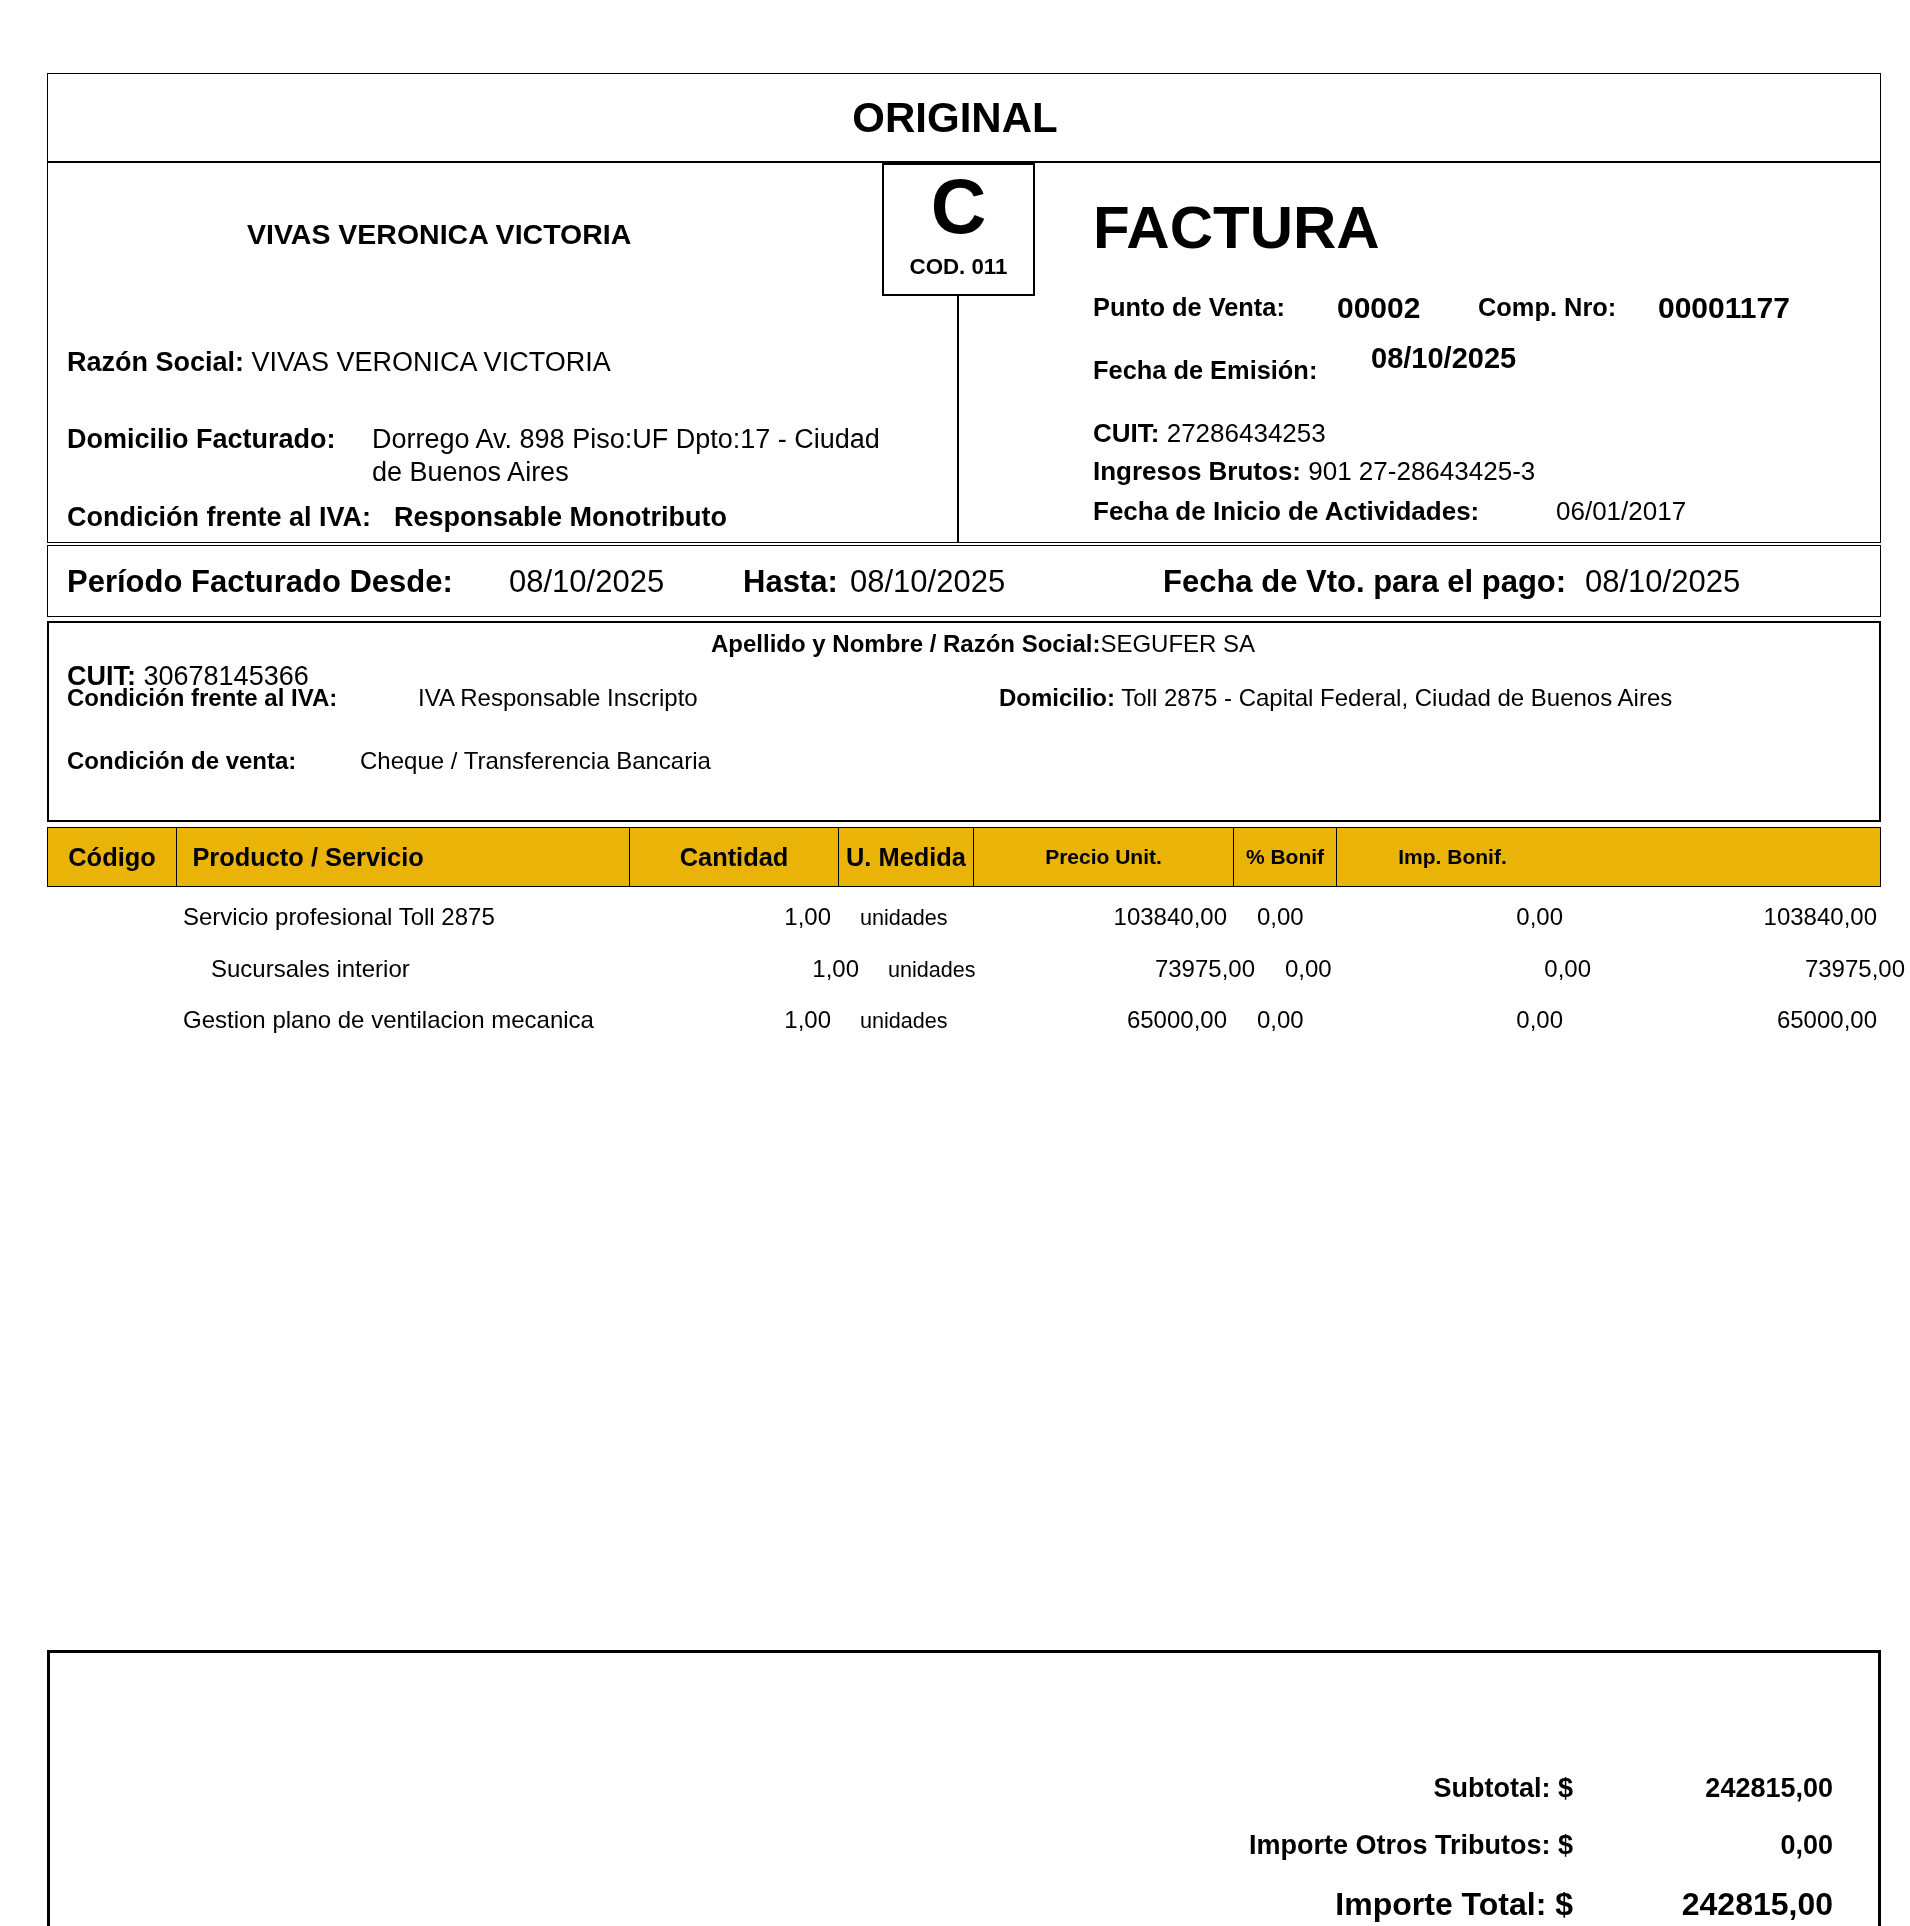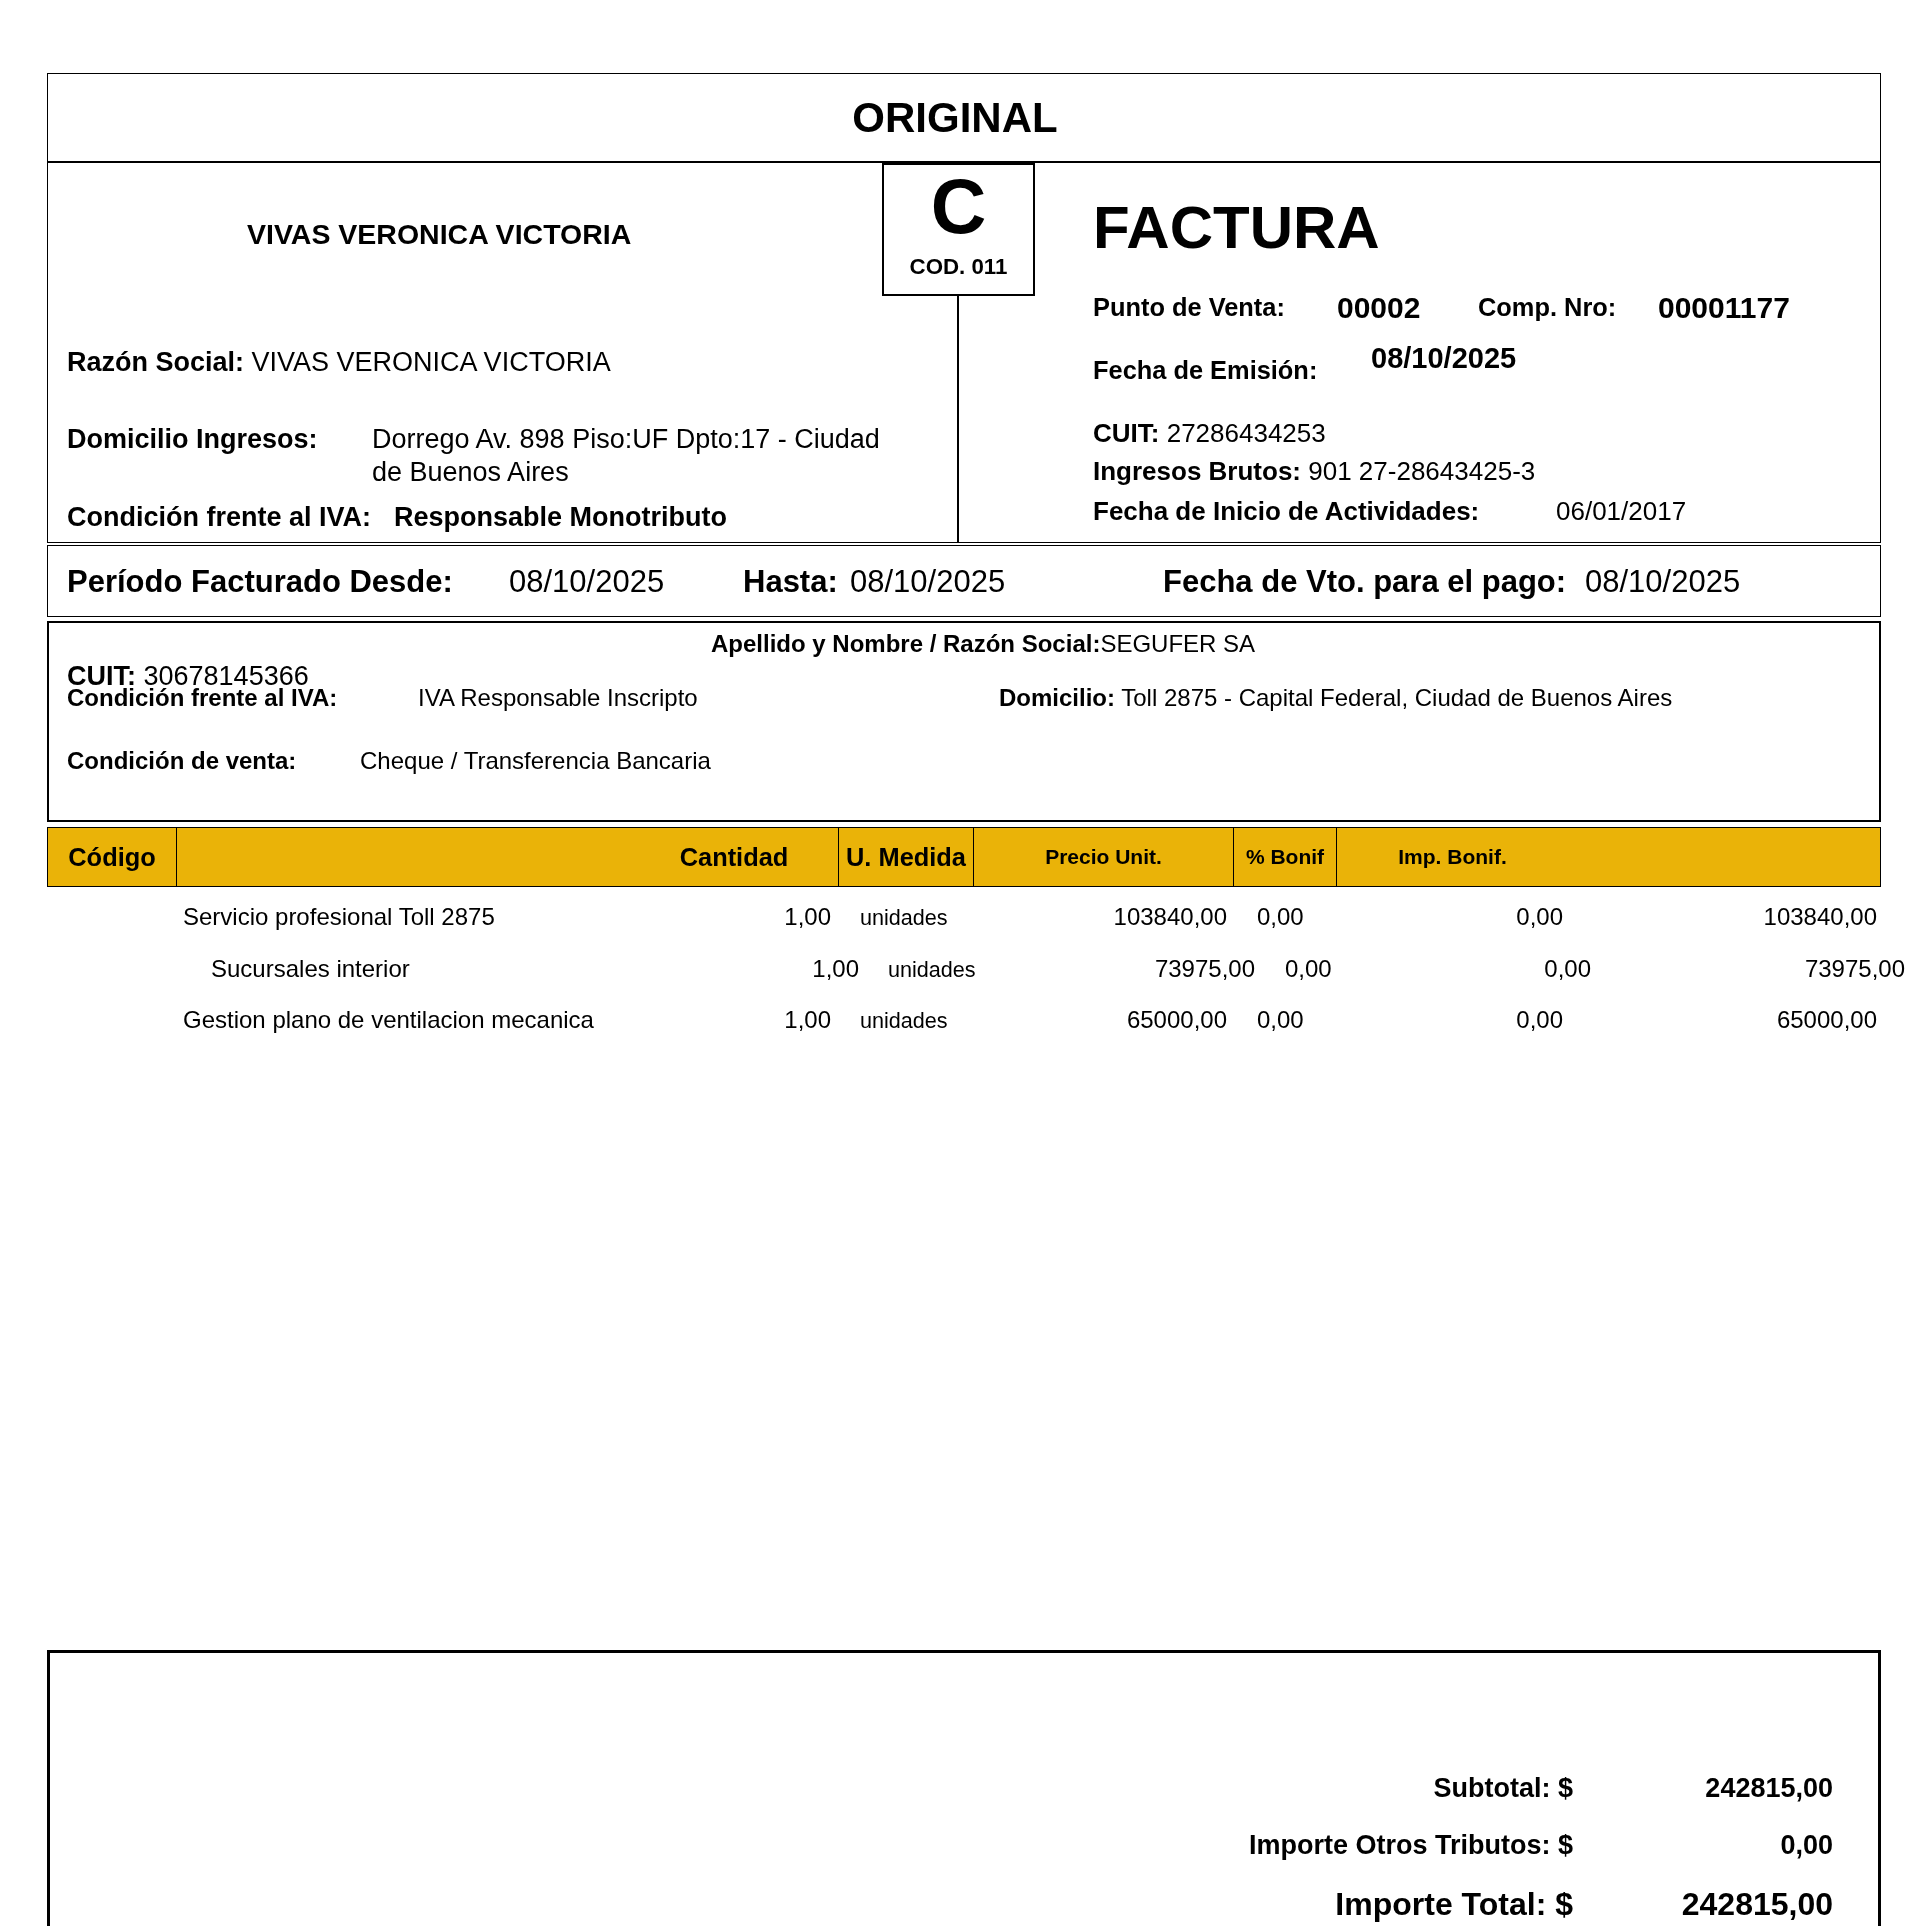--- a/index.html
+++ b/index.html
@@ -31,21 +31,21 @@
   <div class="abs b" style="left:0; width:100%; text-align:center; top:89px; font-size:22.3px;">COD. 011</div>
 </div>
 
 <div class="abs b" style="left:247px; top:218px; font-size:28.5px;">VIVAS VERONICA VICTORIA</div>
 
 <div class="abs" style="left:67px; top:347px; font-size:27px;">
   <span class="b">Razón Social:</span>
   <span>VIVAS VERONICA VICTORIA</span>
 </div>
 
-<div class="abs b" style="left:67px; top:424px; font-size:27px;">Domicilio Ingresos:</div>
+<div class="abs b" style="left:67px; top:424px; font-size:27px;">Domicilio Facturado:</div>
 <div class="abs" style="left:372px; top:424px; font-size:27px;">Dorrego Av. 898 Piso:UF Dpto:17 - Ciudad</div>
 <div class="abs" style="left:372px; top:457px; font-size:27px;">de Buenos Aires</div>
 
 <div class="abs b" style="left:67px; top:502px; font-size:27px;">
   <span>Condición frente al IVA:</span>
   <span style="margin-left:15.4px;">Responsable Monotributo</span>
 </div>
 
 <div class="abs b" style="left:1093px; top:193px; font-size:60px;">FACTURA</div>
 
@@ -90,20 +90,21 @@
 <div class="abs" style="left:999px; top:684px; font-size:24px;">
   <span class="b">Domicilio:</span>
   <span>Toll 2875 - Capital Federal, Ciudad de Buenos Aires</span>
 </div>
 
 <div class="abs b" style="left:67px; top:747px; font-size:24px;">Condición de venta:</div>
 <div class="abs" style="left:360px; top:747px; font-size:24px;">Cheque / Transferencia Bancaria</div>
 
 <div style="position:absolute; left:47px; top:827px; width:1834px; height:60px; background:#eab308; border:1.9px solid #000; box-sizing:border-box;">
   <div class="th" style="left:0; width:129px; font-size:25.4px;">Código</div>
+  <div class="th" style="left:129px; width:453px; font-size:25.4px; justify-content:flex-start; padding-left:15.4px;">Producto / Servicio</div>
   <div class="th" style="left:582px; width:209px; font-size:25.4px;">Cantidad</div>
   <div class="th" style="left:791px; width:135px; font-size:25.4px;">U. Medida</div>
   <div class="th" style="left:926px; width:260px; font-size:21px;">Precio Unit.</div>
   <div class="th" style="left:1186px; width:103px; font-size:21px;">% Bonif</div>
   <div class="th" style="left:1289px; width:231px; font-size:21px;">Imp. Bonif.</div>
 </div>
 
 <div style="position:absolute; left:0; top:903px; width:1910px; height:31px;">
   <div class="cell" style="left:183px;">Servicio profesional Toll 2875</div>
   <div class="cell r" style="right:1079px;">1,00</div>

